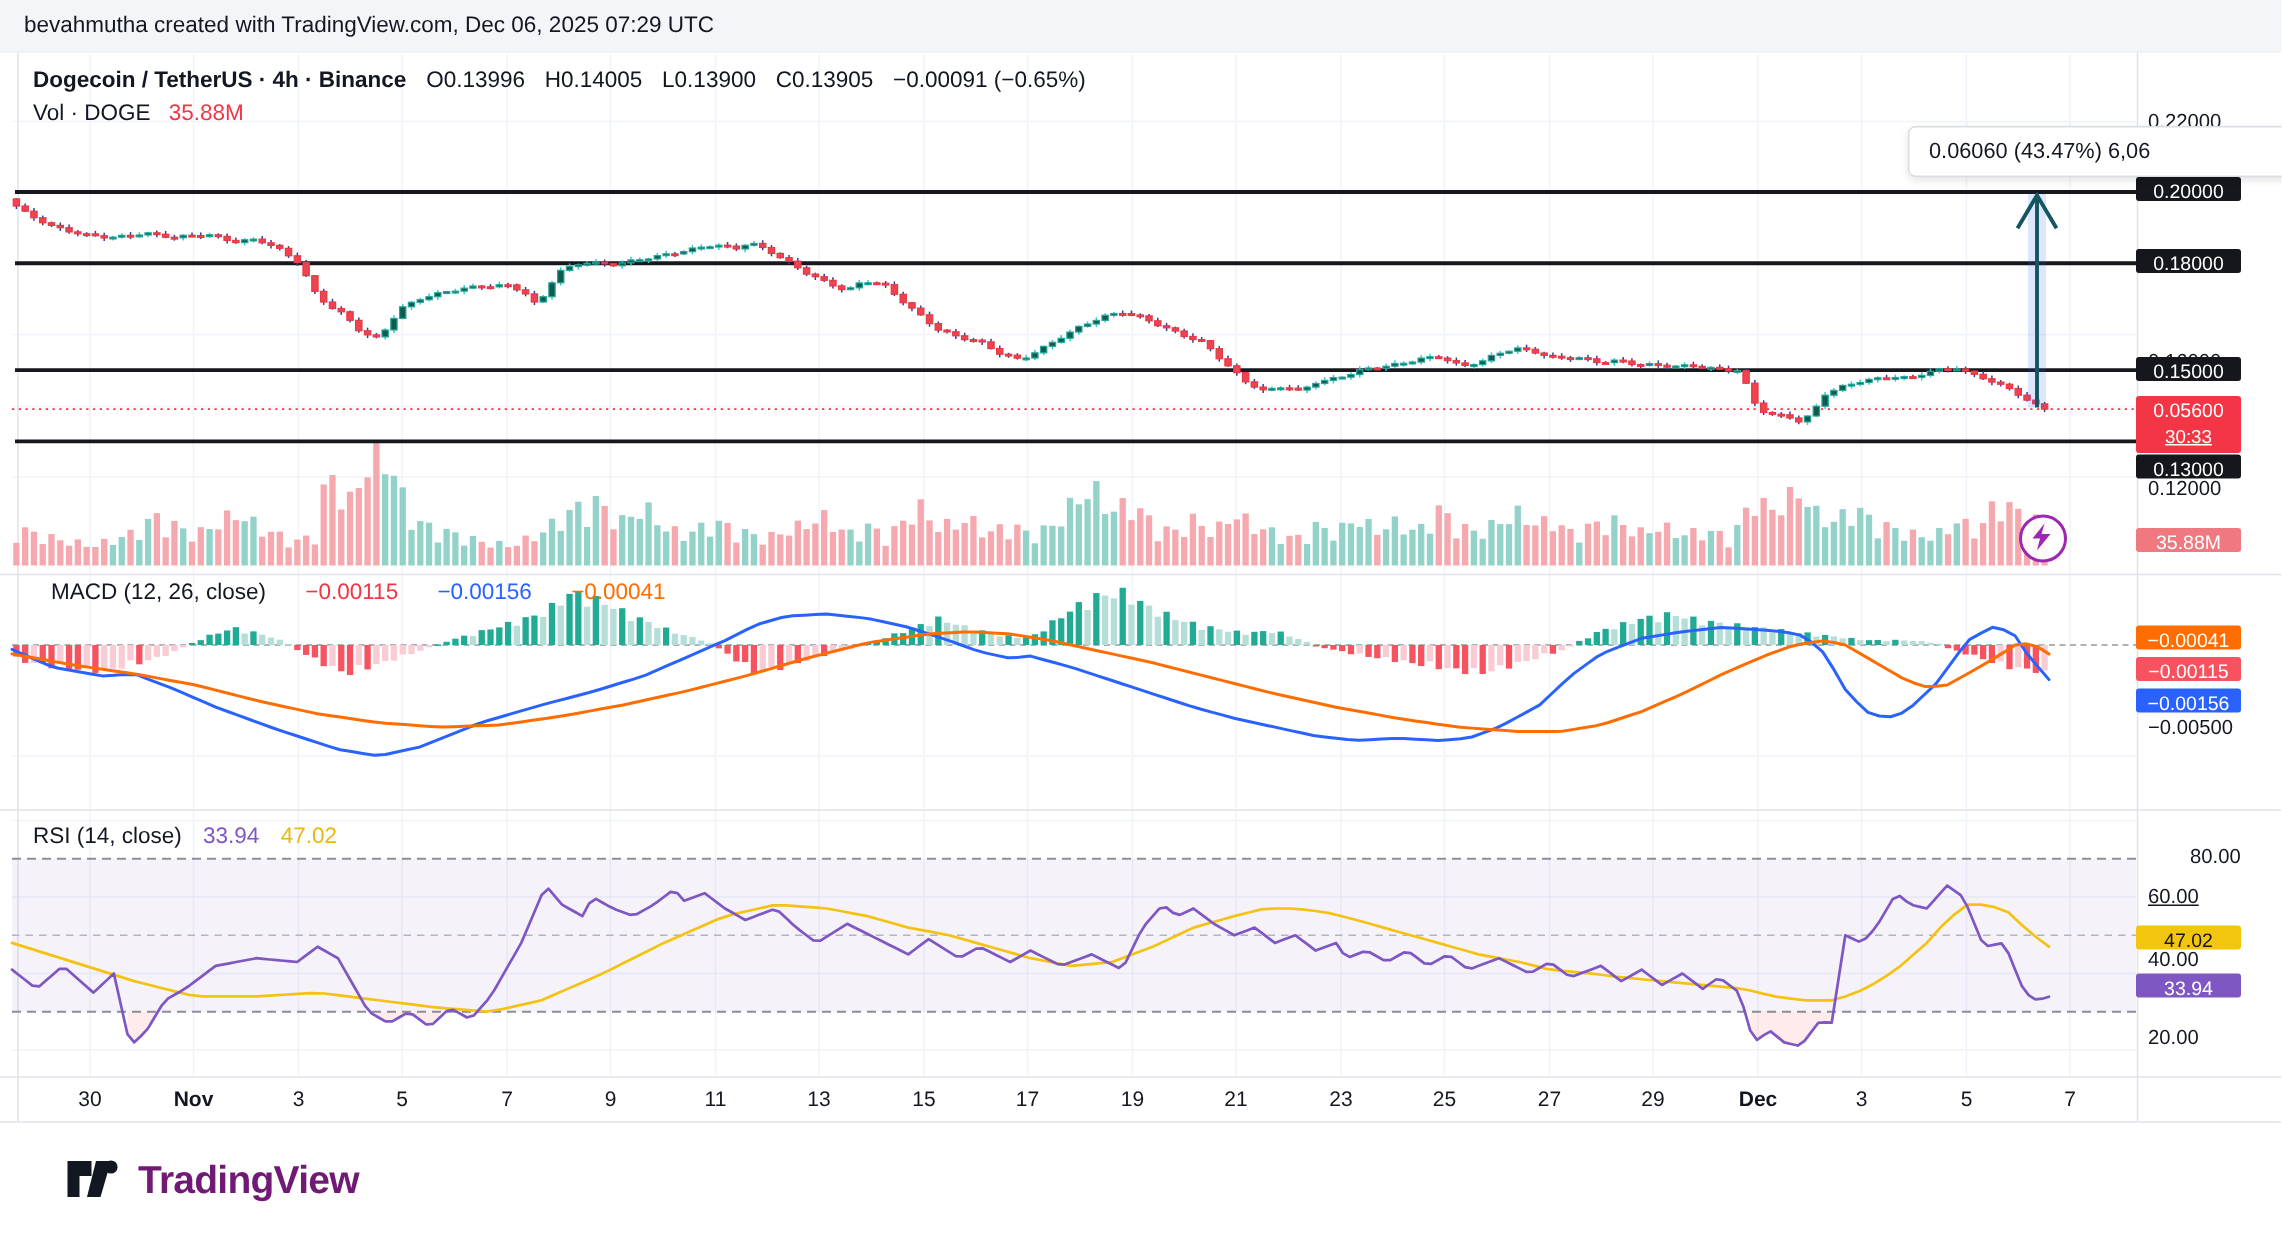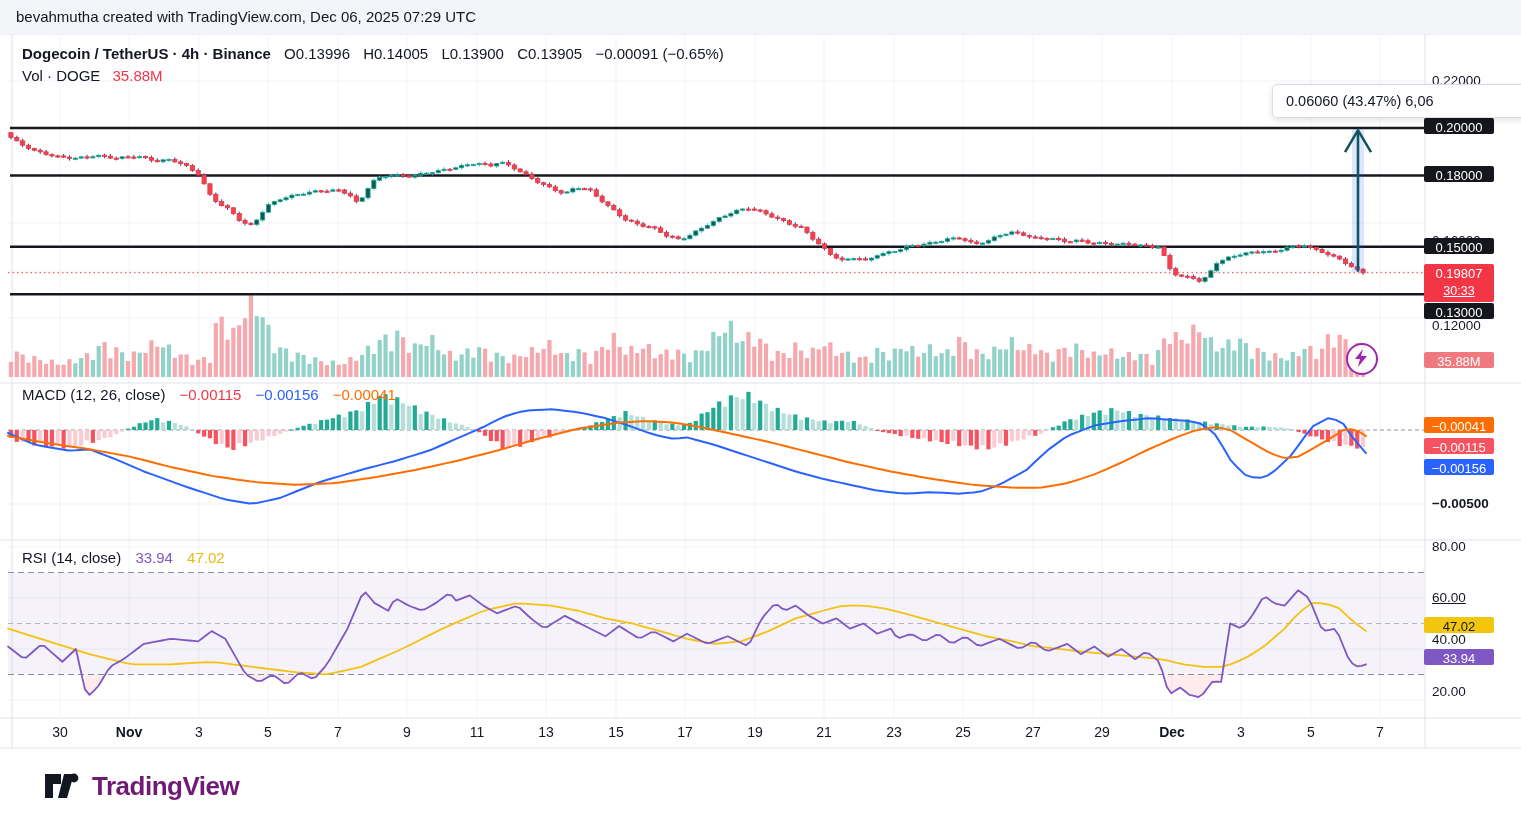--- a/index.html
+++ b/index.html
@@ -10,21 +10,21 @@
   #attribution{left:16px;top:8px;font-size:15px;color:#131722;white-space:nowrap;}
   #legend1{left:22px;top:45px;font-size:15px;white-space:nowrap;}
   #legend1 span{margin-right:9px;}
   #legend2{left:22px;top:67px;font-size:15px;white-space:nowrap;}
   .red-txt{color:#f23645;}
   .blue-txt{color:#2962ff;}
   .orange-txt{color:#ff6d00;}
   .purple-txt{color:#7e57c2;}
   .yellow-txt{color:#e8b911;}
   #macd-legend{left:22px;top:386px;font-size:15px;white-space:nowrap;}
-  #macd-legend span{margin-right:10px;}
+  #macd-legend span{margin-right:10px;margin-left:12px;}
   #rsi-legend{left:22px;top:549px;font-size:15px;white-space:nowrap;}
   #rsi-legend span{margin-right:10px;}
   #chart-svg{left:0;top:0;}
   .plabel{left:1432px;font-size:13.5px;color:#131722;white-space:nowrap;}
   .badge{left:1424px;width:70px;height:16px;border-radius:2px;color:#fff;
          font-size:13px;line-height:20px;text-align:center;white-space:nowrap;}
   .badge.dark{background:#15171c;}
   .badge.salmon{background:#f0787f;}
   .badge.orange{background:#ff6d00;}
   .badge.mred{background:#f7525f;}
@@ -1103,31 +1103,31 @@
 
 <div class="abs plabel" style="top:73px;">0.22000</div>
 <div class="abs plabel" style="top:233px;">0.16000</div>
 <div class="abs plabel" style="top:318px;">0.12000</div>
 
 <div class="abs badge dark" style="top:118px;">0.20000</div>
 <div class="abs badge dark" style="top:166px;">0.18000</div>
 <div class="abs badge dark" style="top:238px;">0.15000</div>
 <div class="abs badge dark" style="top:303px;">0.13000</div>
 <div id="cur-badge" class="abs">
-  <div class="p">0.19807</div>
+  <div class="p">0.05600</div>
   <div class="t">30:33</div>
 </div>
 <div class="abs badge salmon" style="top:352px;">35.88M</div>
 
 <div class="abs badge orange" style="top:417px;">−0.00041</div>
 <div class="abs badge mred" style="top:438px;">−0.00115</div>
 <div class="abs badge blue" style="top:459px;">−0.00156</div>
-<div class="abs plabel" style="top:496px;font-weight:bold;">−0.00500</div>
-
-<div class="abs plabel" style="top:539px;">80.00</div>
+<div class="abs plabel" style="top:477px;">−0.00500</div>
+
+<div class="abs plabel" style="top:563px;margin-left:28px;">80.00</div>
 <div class="abs plabel" style="top:590px;text-decoration:underline;">60.00</div>
 <div class="abs badge yellow" style="top:617px;">47.02</div>
 <div class="abs plabel" style="top:632px;">40.00</div>
 <div class="abs badge purple" style="top:649px;">33.94</div>
 <div class="abs plabel" style="top:684px;">20.00</div>
 
 <div id="tooltip" class="abs">0.06060 (43.47%) 6,06</div>
 
 <div id="flash-btn" class="abs">
   <svg width="18" height="20" viewBox="0 0 18 20">

